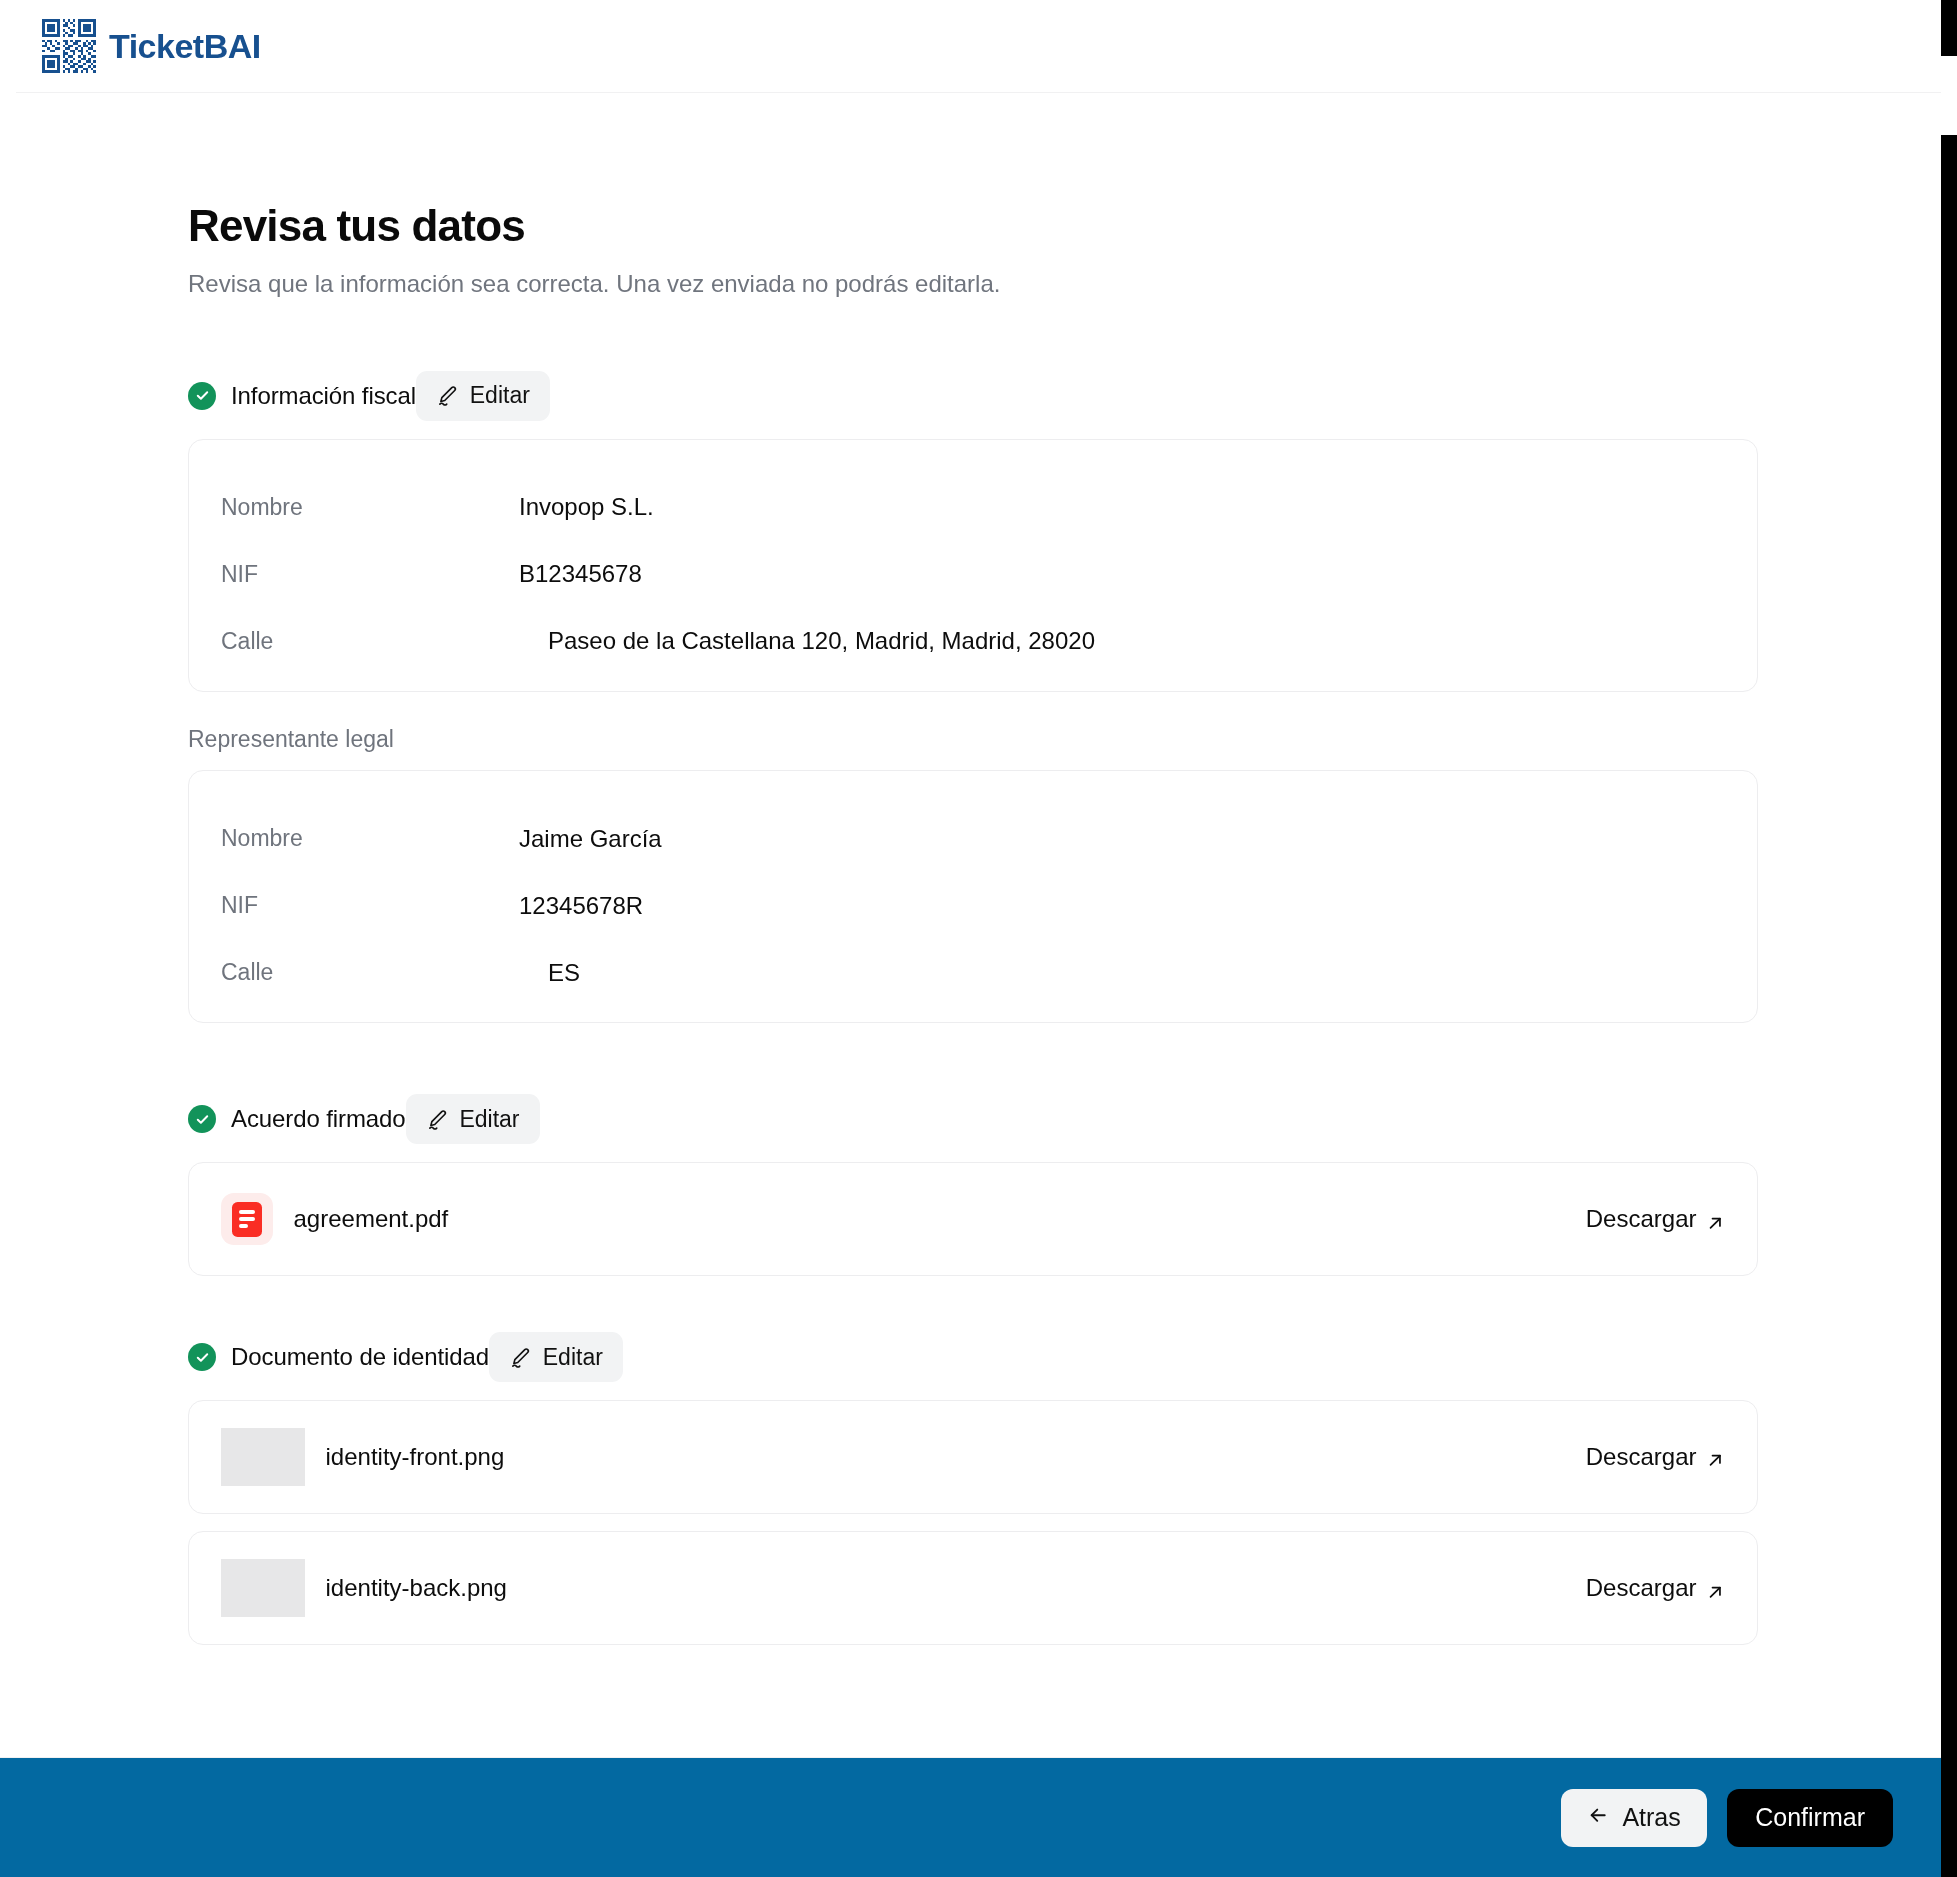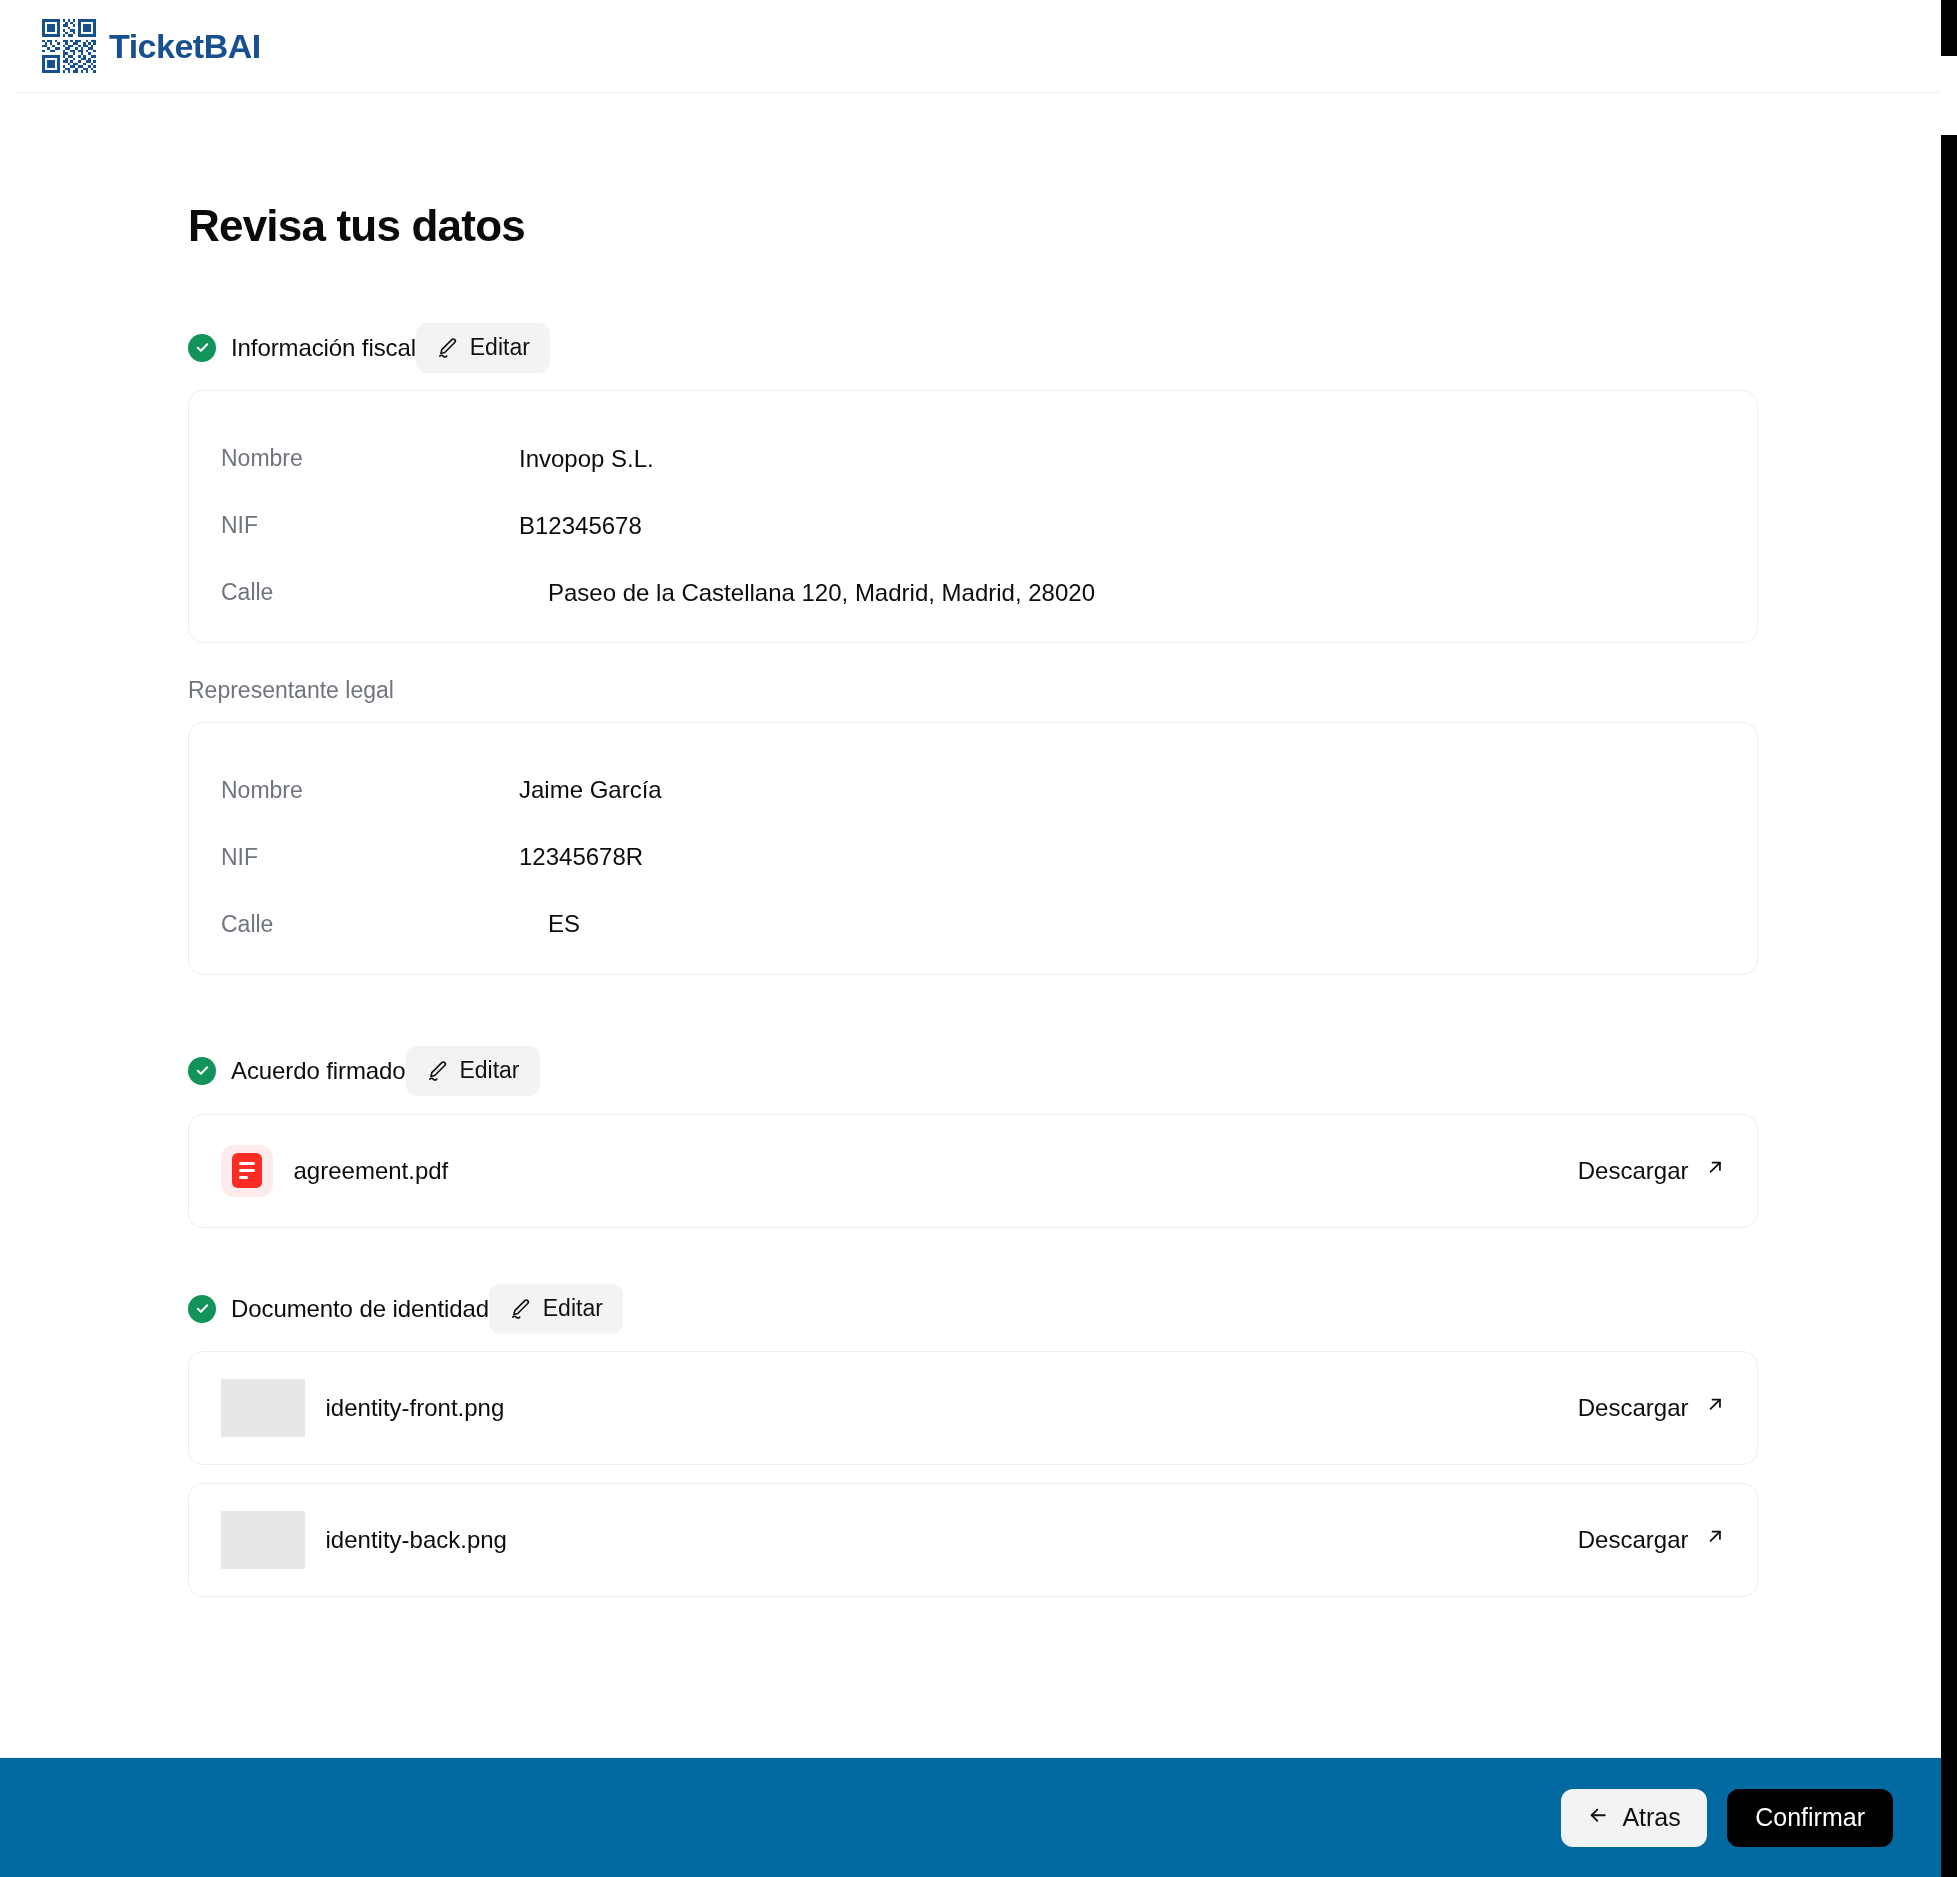--- a/index.html
+++ b/index.html
@@ -224,22 +224,22 @@
     background: #e7e7e8;
     flex: none;
   }
   .file-name {
     font-size: 24px;
     color: #0d0d0d;
     font-weight: 400;
   }
   .download-link {
     display: inline-flex;
-    align-items: flex-start;
-    gap: 16px;
+    align-items: flex-end;
+    gap: 8px;
     font-size: 24px;
     color: #0d0d0d;
     text-decoration: none;
     cursor: pointer;
     background: none;
     border: none;
     font-family: inherit;
     padding: 5.6px 0;
   }
   .arrow-ne { display: block; }
@@ -433,20 +433,21 @@
         </svg>
       </span>
       <span class="brand-name">TicketBAI</span>
     </div>
   </div>
 
   <div class="content">
     <div class="page-inner">
 
       <h1 class="page-title">Revisa tus datos</h1>
+      <p class="page-subtitle">Revisa que la información sea correcta. Una vez enviada no podrás editarla.</p>
 
       <div class="gap-lg"></div>
 
       <div class="section-head">
         <div class="section-head-left">
           <span class="check-badge">
             <svg width="17" height="17" viewBox="0 0 18 18">
               <path d="M4 9.2 L7.3 12.4 L14 5.6" fill="none" stroke="#ffffff" stroke-width="2.1" stroke-linecap="round" stroke-linejoin="round"></path>
             </svg>
           </span>

